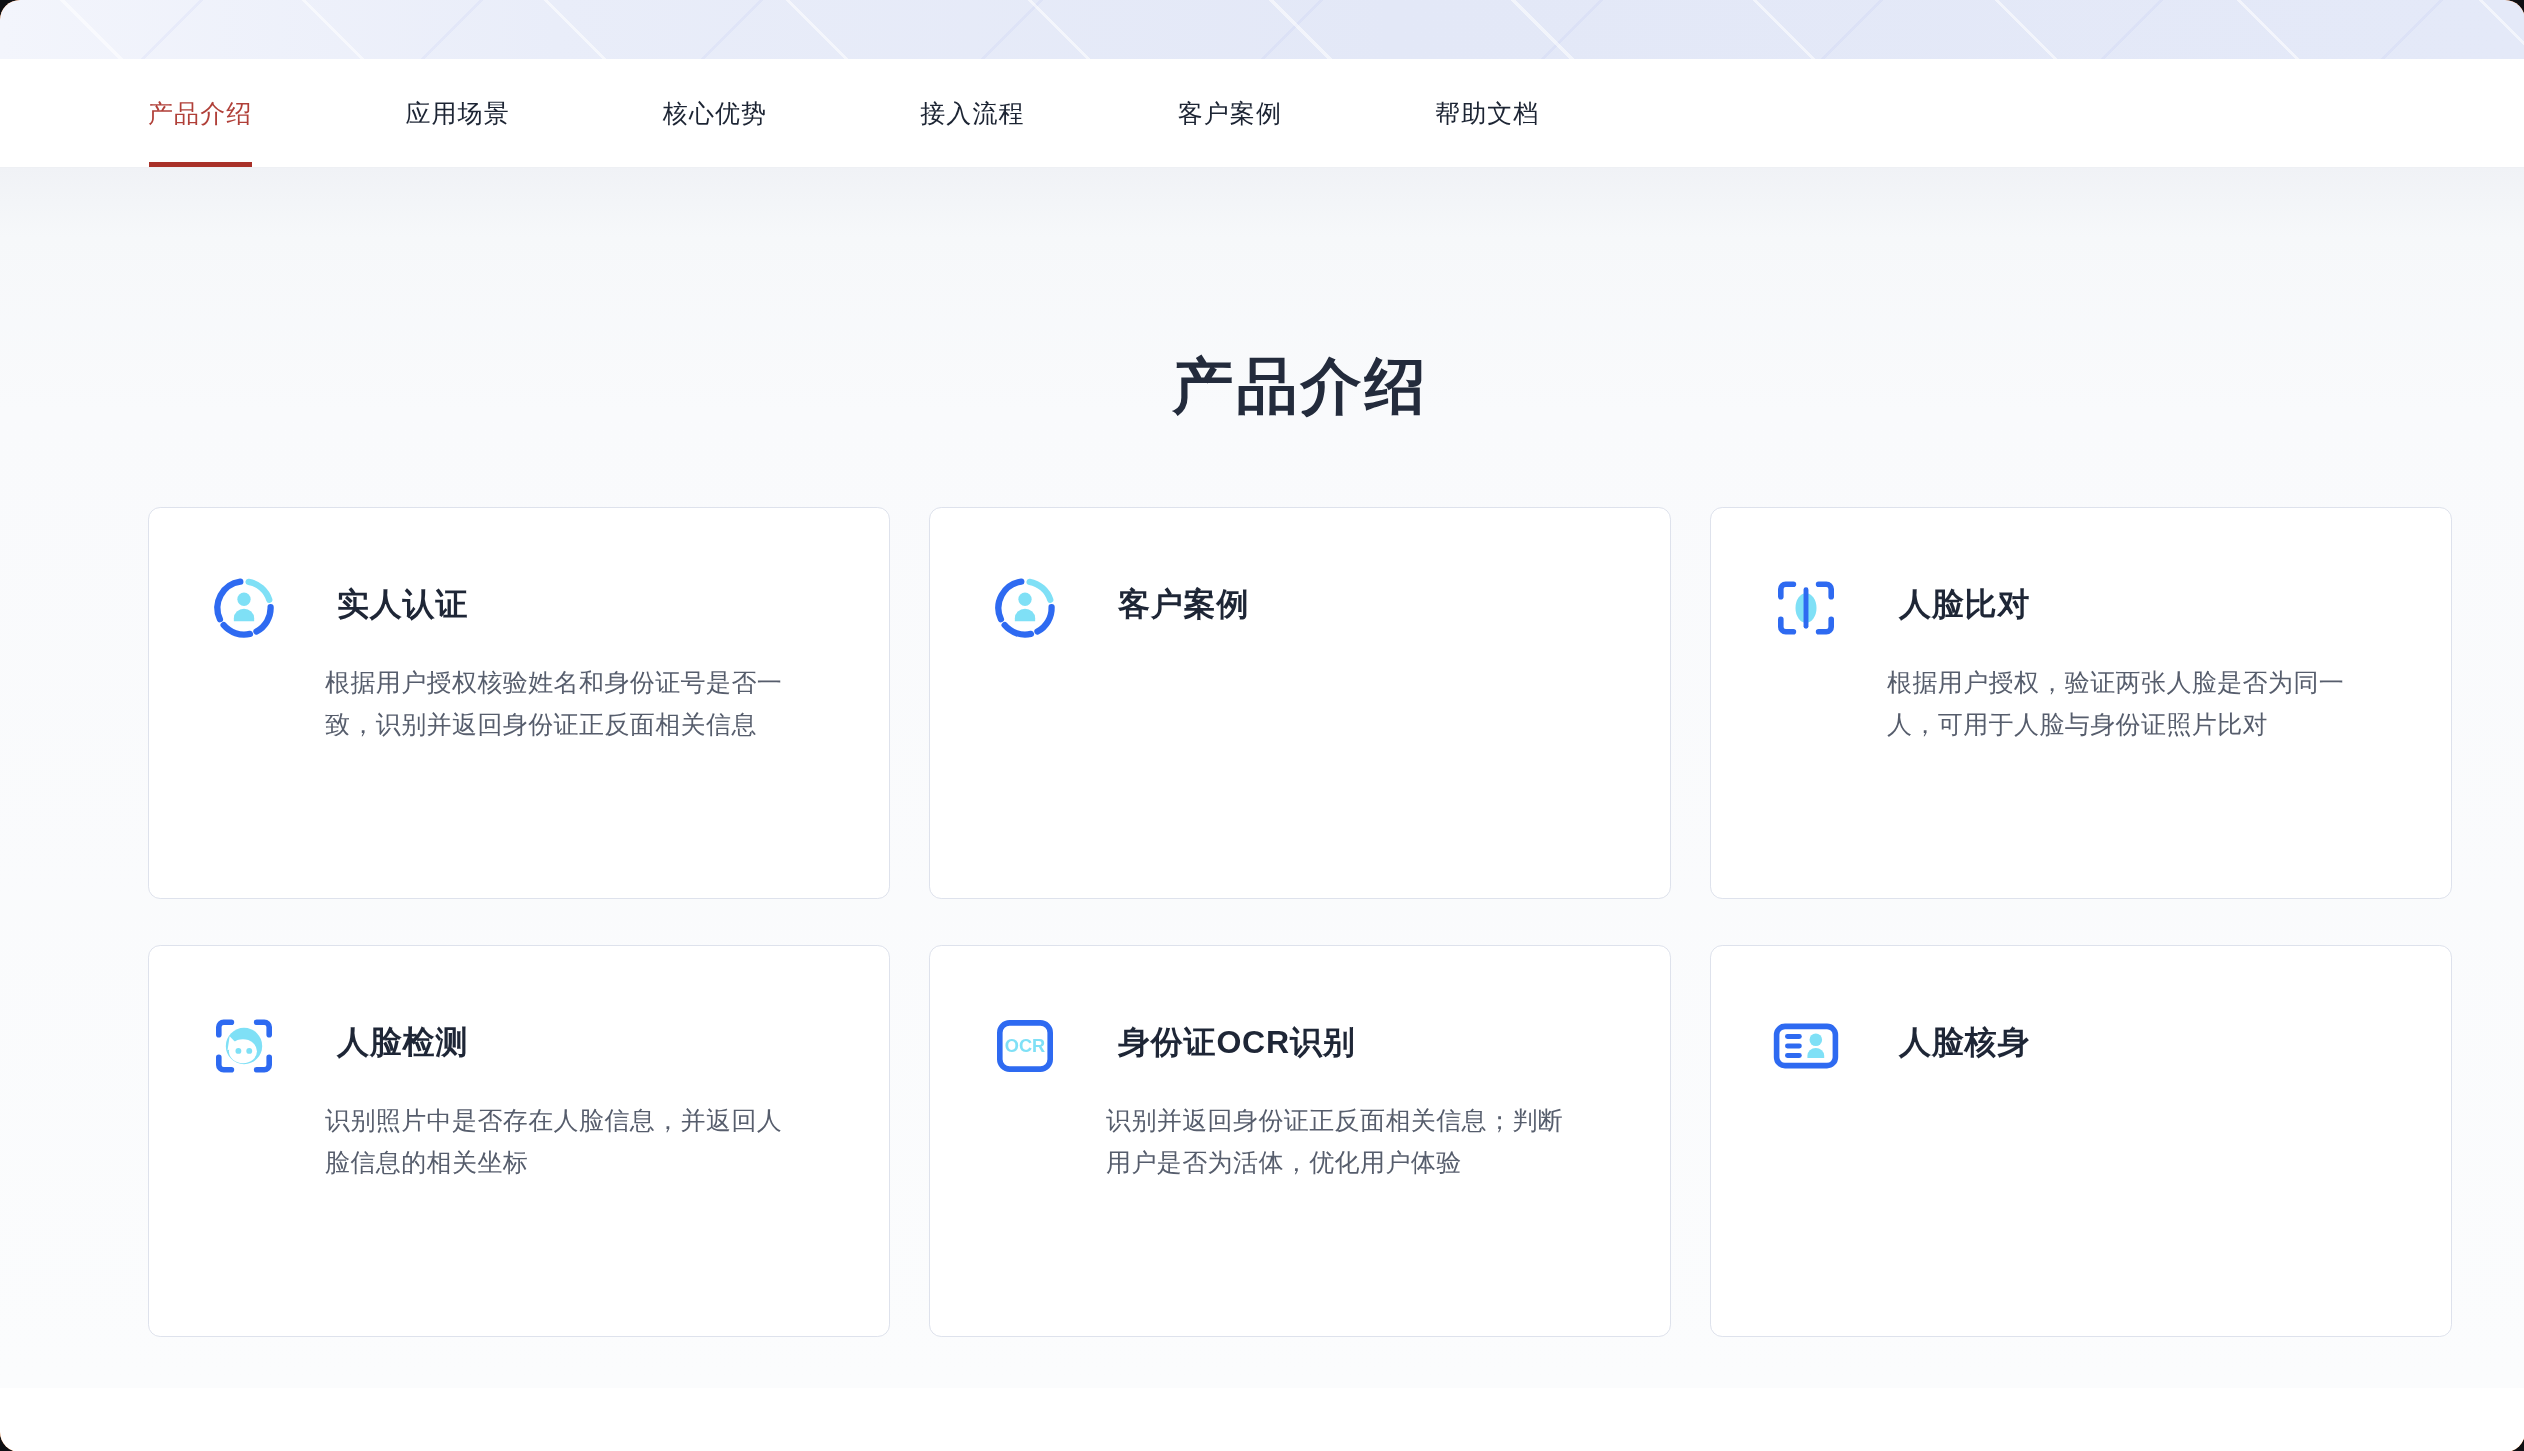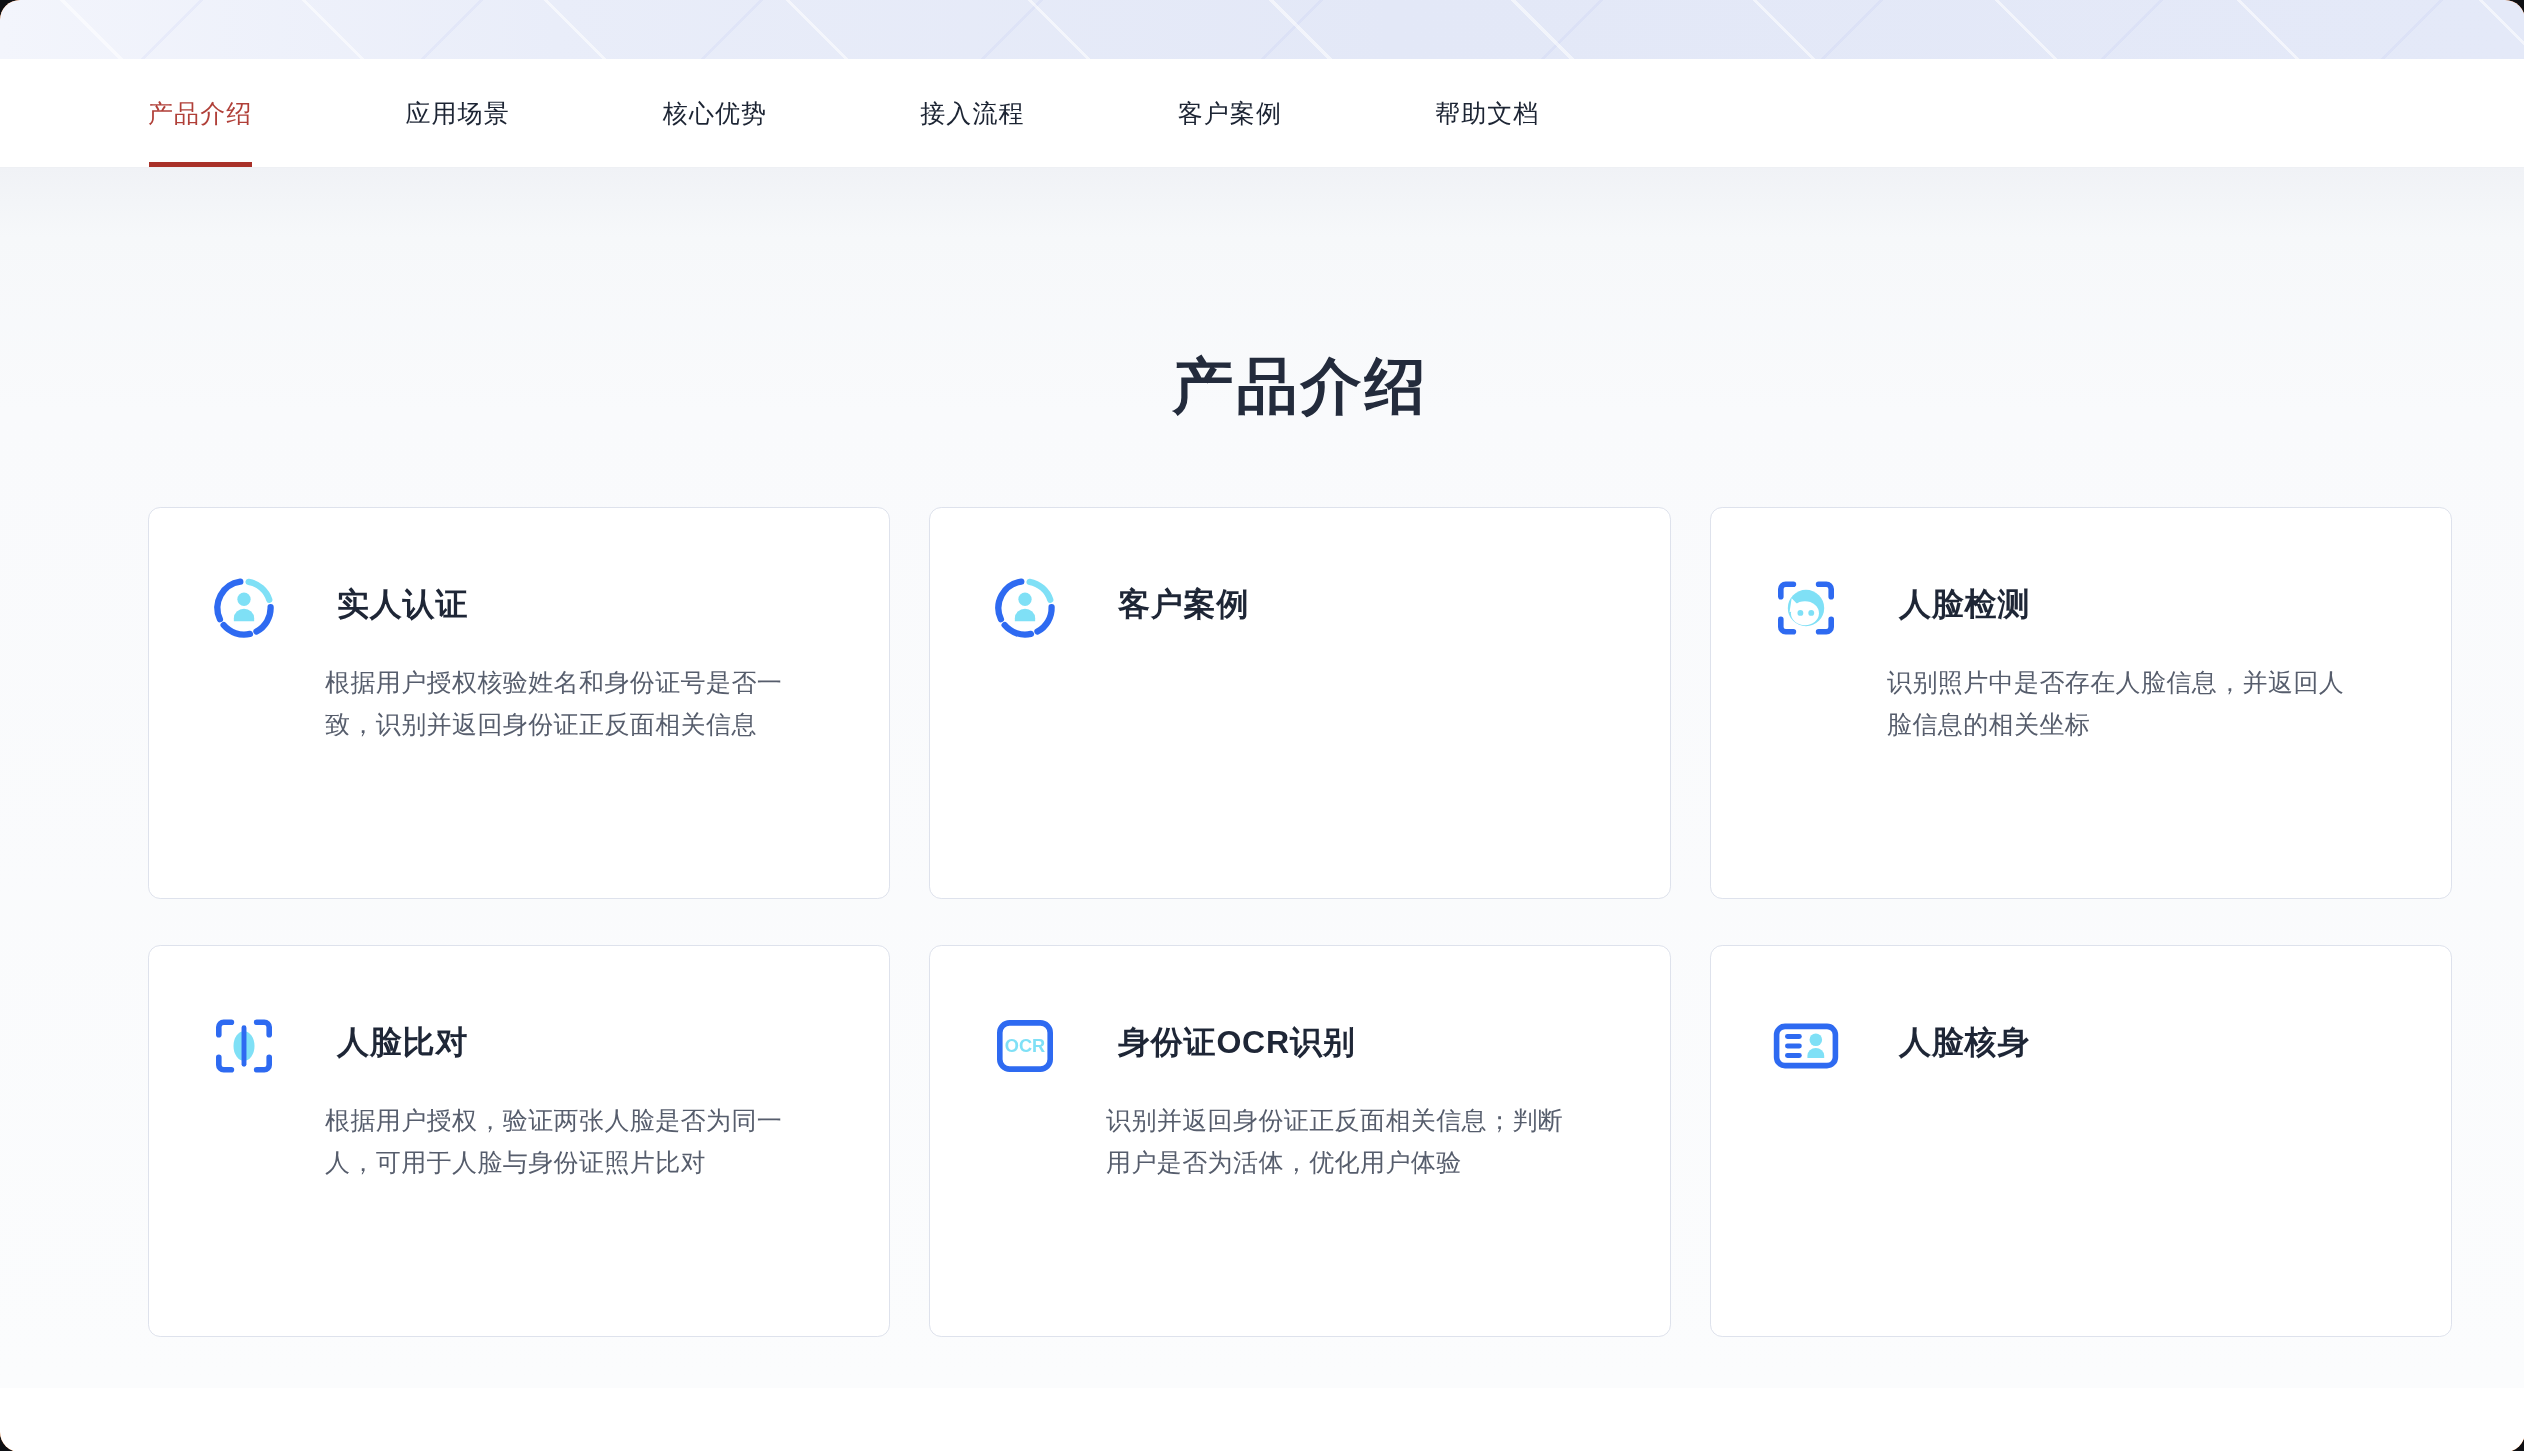--- a/index.html
+++ b/index.html
@@ -183,44 +183,44 @@
         <div class="card-title">客户案例</div>
       </div>
 
       <div class="card">
         <div class="card-icon">
           <svg viewBox="0 0 100 100" fill="none">
             <path d="M 14 34 v-11 a 7 7 0 0 1 7 -7 h 11" stroke="#2e6af1" stroke-width="8" stroke-linecap="round" stroke-linejoin="round"></path>
             <path d="M 68 16 h 11 a 7 7 0 0 1 7 7 v 11" stroke="#2e6af1" stroke-width="8" stroke-linecap="round" stroke-linejoin="round"></path>
             <path d="M 86 66 v 11 a 7 7 0 0 1 -7 7 h -11" stroke="#2e6af1" stroke-width="8" stroke-linecap="round" stroke-linejoin="round"></path>
             <path d="M 32 84 h -11 a 7 7 0 0 1 -7 -7 v -11" stroke="#2e6af1" stroke-width="8" stroke-linecap="round" stroke-linejoin="round"></path>
+            <ellipse cx="50" cy="50" rx="15" ry="21" fill="#7fe0f6"></ellipse>
+            <path d="M 50 24 V 76" stroke="#2e6af1" stroke-width="7" stroke-linecap="round"></path>
+          </svg>
+        </div>
+        <div class="card-title">人脸比对</div>
+        <div class="card-desc">根据用户授权，验证两张人脸是否为同一人，可用于人脸与身份证照片比对</div>
+      </div>
+
+      <div class="card">
+        <div class="card-icon">
+          <svg viewBox="0 0 100 100" fill="none">
+            <path d="M 14 34 v-11 a 7 7 0 0 1 7 -7 h 11" stroke="#2e6af1" stroke-width="8" stroke-linecap="round" stroke-linejoin="round"></path>
+            <path d="M 68 16 h 11 a 7 7 0 0 1 7 7 v 11" stroke="#2e6af1" stroke-width="8" stroke-linecap="round" stroke-linejoin="round"></path>
+            <path d="M 86 66 v 11 a 7 7 0 0 1 -7 7 h -11" stroke="#2e6af1" stroke-width="8" stroke-linecap="round" stroke-linejoin="round"></path>
+            <path d="M 32 84 h -11 a 7 7 0 0 1 -7 -7 v -11" stroke="#2e6af1" stroke-width="8" stroke-linecap="round" stroke-linejoin="round"></path>
             <circle cx="50" cy="50" r="26" fill="#7fe0f6"></circle>
             <ellipse cx="48.5" cy="57.5" rx="20" ry="17" fill="#ffffff"></ellipse>
             <path d="M 29.5 36 L 43 50 L 26.5 56 Z" fill="#ffffff"></path>
             <circle cx="42" cy="57" r="4.2" fill="#7fe0f6"></circle>
             <circle cx="57.5" cy="57" r="4.2" fill="#7fe0f6"></circle>
           </svg>
         </div>
         <div class="card-title">人脸检测</div>
         <div class="card-desc">识别照片中是否存在人脸信息，并返回人脸信息的相关坐标</div>
-      </div>
-
-      <div class="card">
-        <div class="card-icon">
-          <svg viewBox="0 0 100 100" fill="none">
-            <path d="M 14 34 v-11 a 7 7 0 0 1 7 -7 h 11" stroke="#2e6af1" stroke-width="8" stroke-linecap="round" stroke-linejoin="round"></path>
-            <path d="M 68 16 h 11 a 7 7 0 0 1 7 7 v 11" stroke="#2e6af1" stroke-width="8" stroke-linecap="round" stroke-linejoin="round"></path>
-            <path d="M 86 66 v 11 a 7 7 0 0 1 -7 7 h -11" stroke="#2e6af1" stroke-width="8" stroke-linecap="round" stroke-linejoin="round"></path>
-            <path d="M 32 84 h -11 a 7 7 0 0 1 -7 -7 v -11" stroke="#2e6af1" stroke-width="8" stroke-linecap="round" stroke-linejoin="round"></path>
-            <ellipse cx="50" cy="50" rx="15" ry="21" fill="#7fe0f6"></ellipse>
-            <path d="M 50 24 V 76" stroke="#2e6af1" stroke-width="7" stroke-linecap="round"></path>
-          </svg>
-        </div>
-        <div class="card-title">人脸比对</div>
-        <div class="card-desc">根据用户授权，验证两张人脸是否为同一人，可用于人脸与身份证照片比对</div>
       </div>
 
       <div class="card">
         <div class="card-icon">
           <svg viewBox="0 0 100 100" fill="none">
             <rect x="14" y="17" width="72" height="66" rx="14" stroke="#2e6af1" stroke-width="8" fill="#ffffff"></rect>
             <text x="50" y="59" text-anchor="middle" font-family="Liberation Sans, DejaVu Sans, sans-serif" font-size="26" font-weight="bold" fill="#7fe0f6">OCR</text>
           </svg>
         </div>
         <div class="card-title">身份证OCR识别</div>

